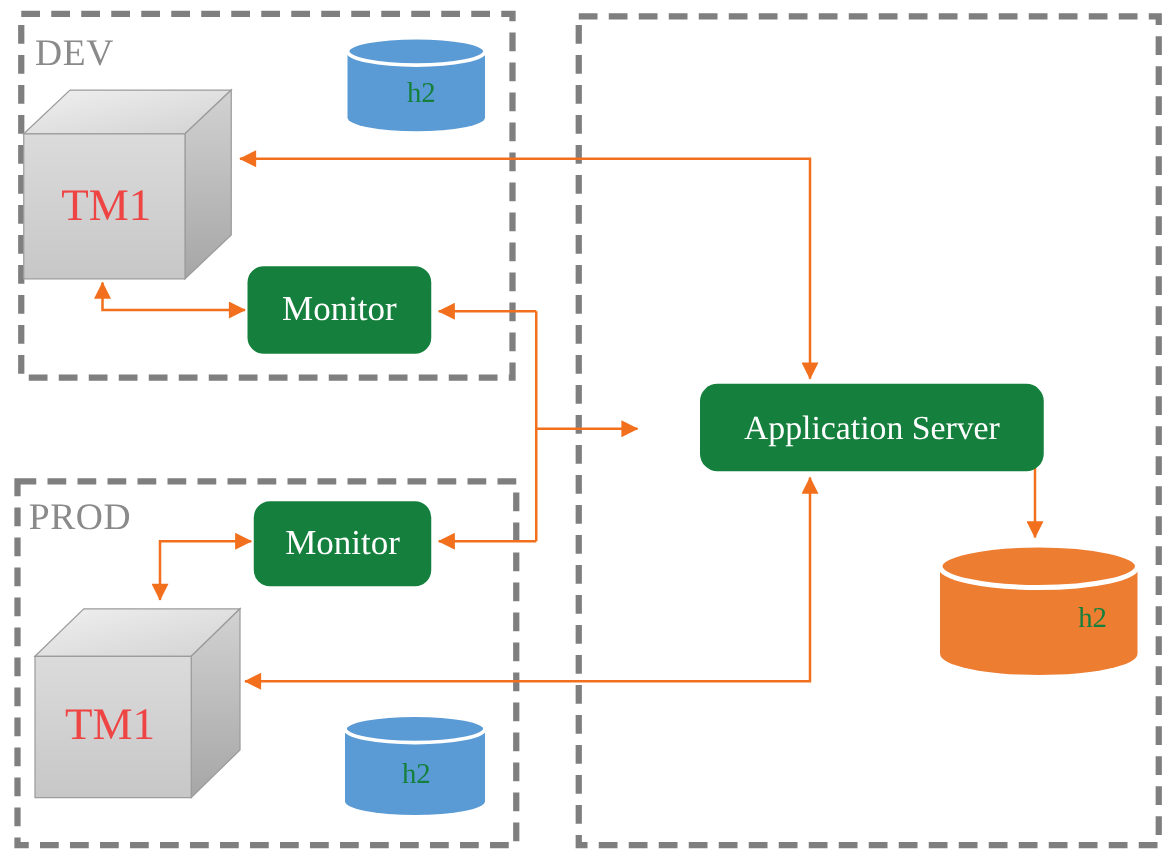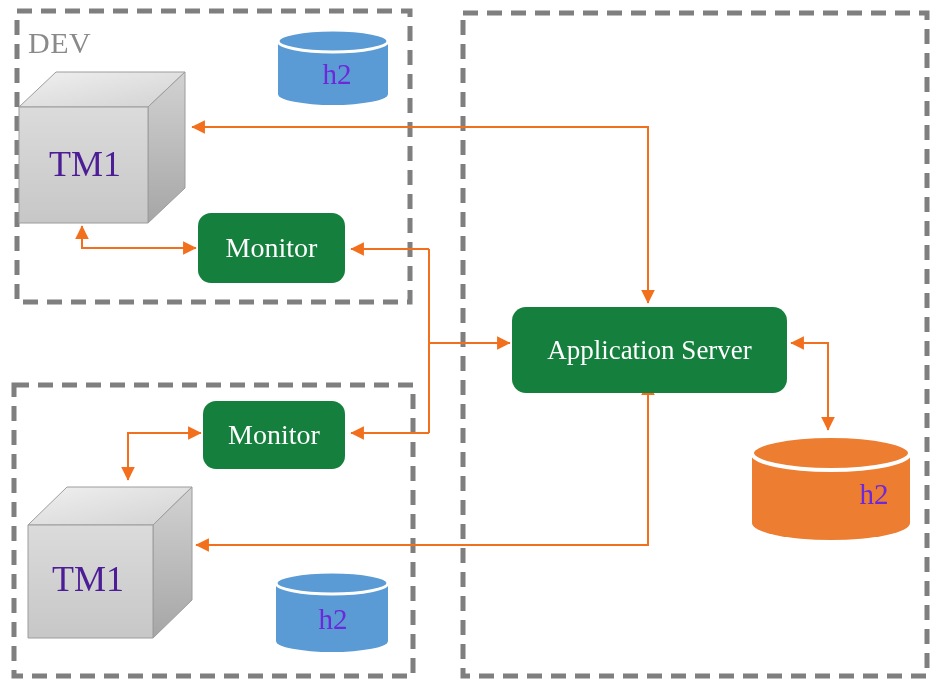--- a/index.html
+++ b/index.html
@@ -12,27 +12,27 @@
   .region-label {
     position:absolute; color:#8A8A8A; font-size:30px; letter-spacing:0.5px;
     white-space:nowrap; line-height:1;
   }
   .node {
     position:absolute; background:#15803d; color:#ffffff;
     display:flex; align-items:center; justify-content:center;
     white-space:nowrap; z-index:2;
   }
   .monitor { width:147px; height:70px; border-radius:13px; font-size:28px; }
-  .appserver { width:275px; height:86px; border-radius:14px; font-size:27px; }
+  .appserver { width:275px; height:70px; border-radius:14px; font-size:27px;margin-left:48px; }
   .float-label {
     position:absolute; transform:translate(-50%,-50%); white-space:nowrap;
     line-height:1; z-index:3;
   }
-  .tm1-label { color:#4c1d95; font-size:36px;text-align:center; }
-  .db-label  { color:#6d28d9; font-size:29px; }
+  .tm1-label { color:#ef4444; font-size:36px;text-align:center; }
+  .db-label  { color:#15803d; font-size:23px; }
 </style>
 </head>
 <body>
 
 <div class="stage">
 
   <svg class="layer" width="938" height="689" viewBox="0 0 938 689">
     <defs>
       <marker id="ah" viewBox="0 0 10 10" refX="9.5" refY="5" markerWidth="8" markerHeight="6.8" orient="auto-start-reverse">
         <path d="M 0 0 L 10 5 L 0 10 z" fill="#F2701D"></path>
@@ -87,20 +87,21 @@
       <ellipse cx="332" cy="583" rx="56" ry="11" fill="#5B9BD5" stroke="#ffffff" stroke-width="3"></ellipse>
     </g>
 
     <g>
       <path d="M 752 453 V 523 A 79 17 0 0 0 910 523 V 453 Z" fill="#ED7D31"></path>
       <ellipse cx="831" cy="453" rx="79" ry="17" fill="#ED7D31" stroke="#ffffff" stroke-width="4"></ellipse>
     </g>
   </svg>
 
   <div class="region-label" style="left:28px; top:28px;">DEV</div>
+  <div class="region-label" style="left:23px; top:399px;">PROD</div>
 
   <div class="node monitor" style="left:198px; top:213px;">
     <span>Monitor</span>
   </div>
   <div class="node monitor" style="left:203px; top:401px; width:142px; height:68px;">
     <span>Monitor</span>
   </div>
   <div class="node appserver" style="left:512px; top:307px;">
     <span>Application Server</span>
   </div>

